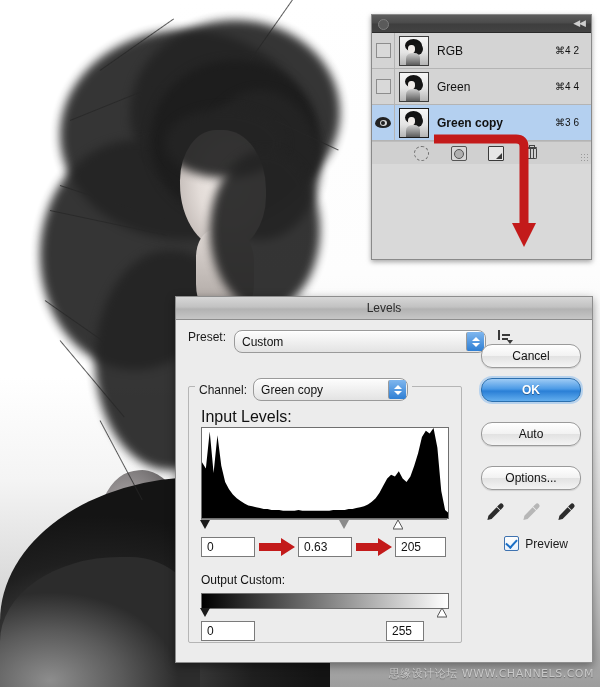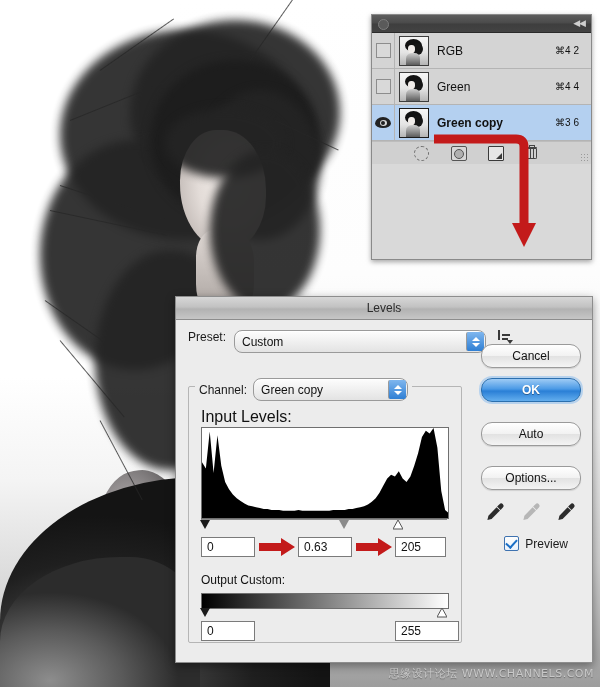--- a/index.html
+++ b/index.html
@@ -149,21 +149,21 @@
   #in-black{left:0;width:54px;}
   #in-gamma{left:97px;width:54px;}
   #in-white{left:194px;width:51px;}
 
   .out-lbl{position:absolute;left:12px;top:186px;font-size:12px;}
   .out-ramp{position:absolute;left:12px;top:206px;width:246px;height:14px;
     background:linear-gradient(90deg,#000,#fff);border:1px solid #6f6f6f;}
   .out-slider{position:absolute;left:12px;top:221px;width:246px;height:11px;}
   .out-fields{position:absolute;left:12px;top:234px;width:248px;height:22px;}
   #out-black{left:0;width:54px;}
-  #out-white{left:194px;width:64px;}
+  #out-white{left:185px;width:38px;}
 
   
   .btncol{position:absolute;right:13px;top:24px;width:98px;}
   .btn{width:98px;height:22px;border-radius:11px;border:1px solid #9a9a9a;
     background:linear-gradient(180deg,#ffffff 0%,#f2f2f2 48%,#e2e2e2 52%,#f4f4f4 100%);
     display:flex;align-items:center;justify-content:center;font-size:12px;color:#111;
     margin-bottom:10px;box-shadow:0 1px 1px rgba(0,0,0,.12);}
   .btn.primary{background:linear-gradient(180deg,#9ecbf5 0%,#4b9ae6 45%,#2a7fd6 55%,#63aeee 100%);
     border:1px solid #2b6fae;color:#fff;text-shadow:0 1px 0 rgba(0,0,0,.35);font-weight:bold;
     box-shadow:0 0 0 2px rgba(120,180,240,.45);}

